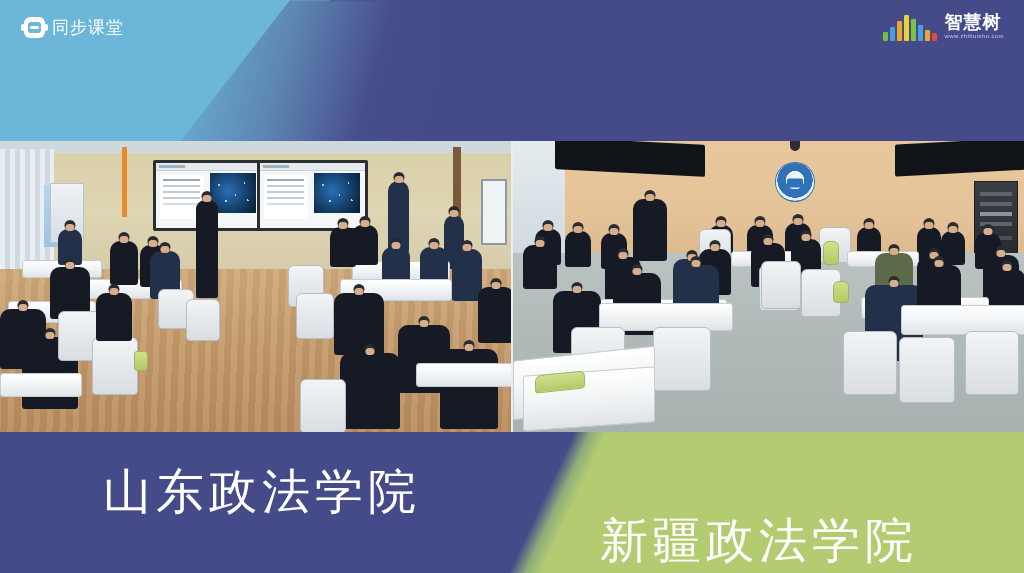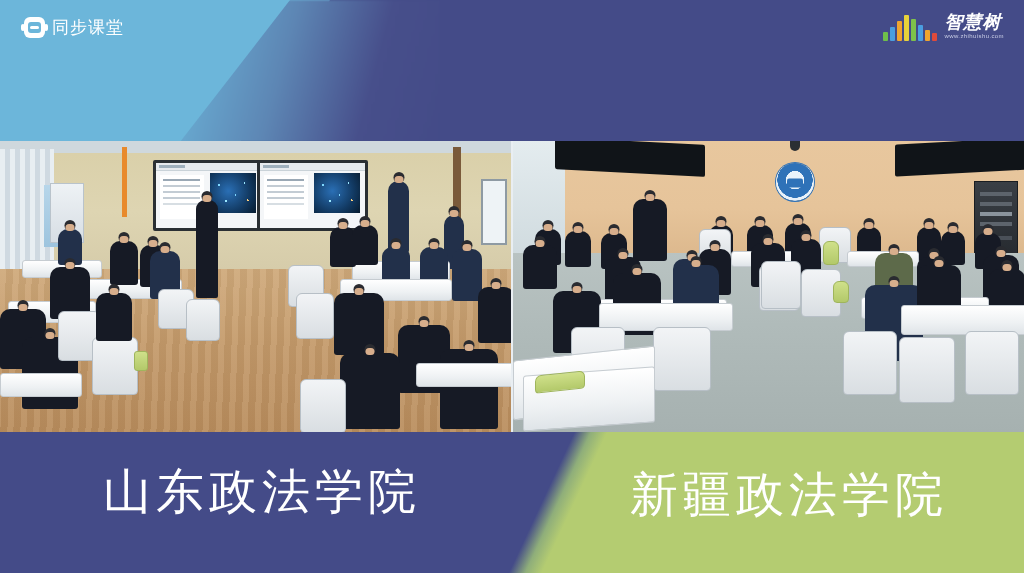--- a/index.html
+++ b/index.html
@@ -128,21 +128,20 @@
     border-radius: 1px;
   }
   .zhs-wrap { display: flex; flex-direction: column; align-items: flex-start; }
   .zhs-name {
     color: #ffffff;
     font-size: 18px;
     font-weight: 700;
     letter-spacing: 1px;
     line-height: 20px;
     white-space: nowrap;
-    font-style: italic;
   }
   .zhs-url {
     color: #c9cde6;
     font-size: 6px;
     letter-spacing: 0.4px;
     line-height: 9px;
     white-space: nowrap;
   }
 
   
@@ -320,21 +319,21 @@
     position: absolute;
     top: 466px;
     color: #ffffff;
     font-size: 48px;
     line-height: 58px;
     letter-spacing: 5px;
     white-space: nowrap;
     font-weight: 400;
   }
   .caption.left { left: 103px; font-family: Liberation Mono, monospace; }
-  .caption.right { left: 630px; }
+  .caption.right { left: 600px; margin-top: 46px; }
 </style>
 </head>
 <body>
 
 <div id="stage">
 
   <div class="bg-layer">
     <div class="bg-purple"></div>
     <div class="bg-cyan"></div>
     <div class="bg-cyan-fade"></div>

